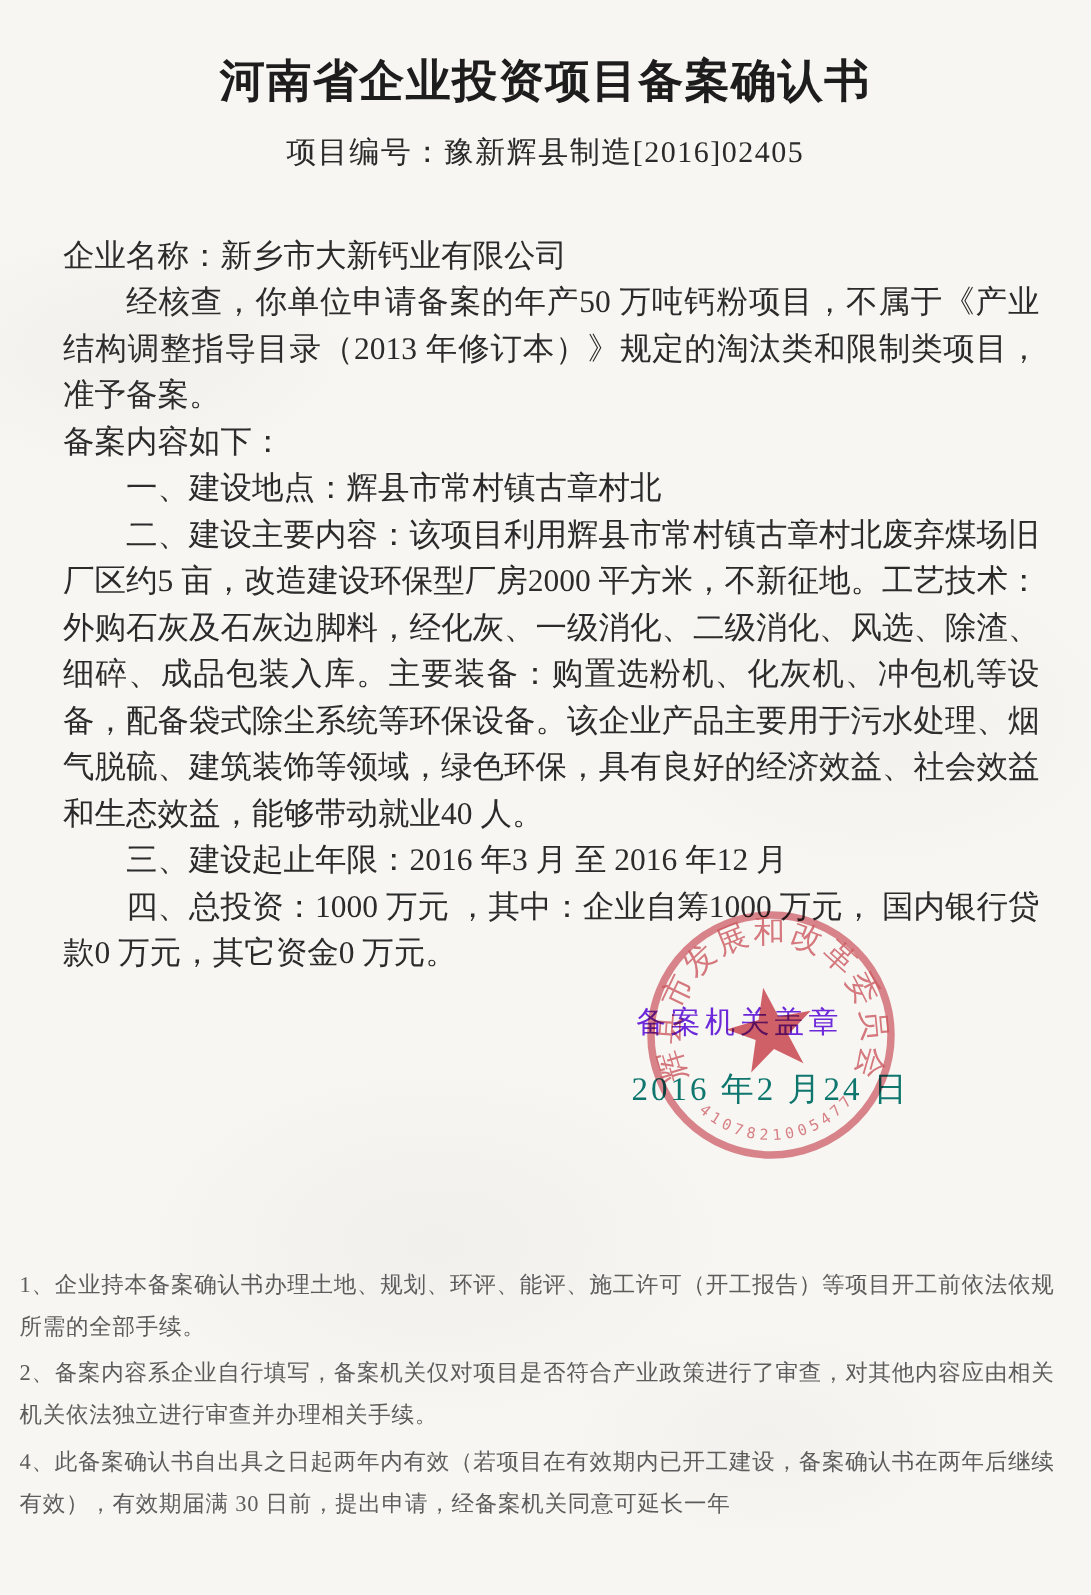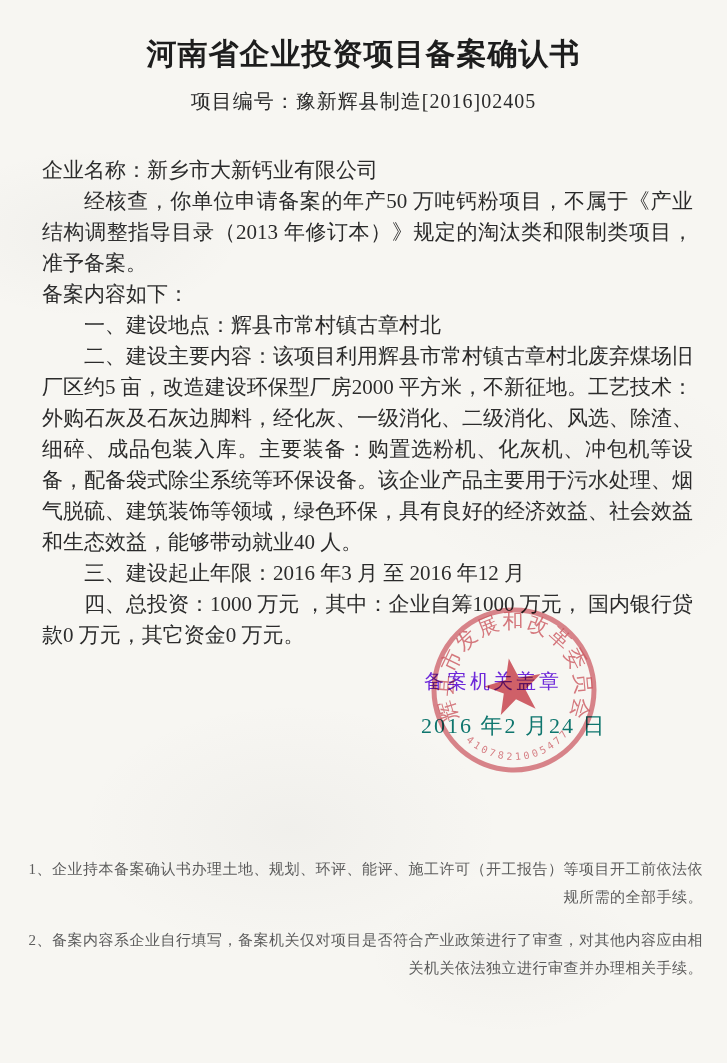--- a/index.html
+++ b/index.html
@@ -58,21 +58,21 @@
     position:absolute;left:421px;top:711px;
     font-size:22px;letter-spacing:2px;color:#0f766e;
   }
   .notes{
     position:absolute;left:9px;right:8px;top:840px;
     font-size:15px;
     line-height:27.5px;
     color:#5c5c5c;
     letter-spacing:0.5px;
   }
-  .notes div{margin:16px;text-align:right;}
+  .notes div{margin:4px;}
 </style>
 </head>
 <body>
 
 <div class="paper-noise"></div>
 
 <div class="doc-title">河南省企业投资项目备案确认书</div>
 
 <div class="project-line">项目编号：豫新辉县制造[2016]02405</div>
 
@@ -100,13 +100,14 @@
   </text>
   <polygon points="89.8,63.5 100,82.7 121.5,78.9 106.4,94.6 116.6,113.8 97,104.3 81.8,120 84.8,98.4 65.3,91.4 86.7,85" fill="#c9323f" opacity="0.82"></polygon>
   <text font-size="10" font-family="DejaVu Sans Mono, Liberation Mono, monospace" fill="#cf4e59" opacity="0.75" letter-spacing="3">
     <textPath href="#arcBottom" startOffset="14">4107821005477</textPath>
   </text>
 </svg>
 
 <div class="notes">
   <div>1、企业持本备案确认书办理土地、规划、环评、能评、施工许可（开工报告）等项目开工前依法依规所需的全部手续。</div>
   <div>2、备案内容系企业自行填写，备案机关仅对项目是否符合产业政策进行了审查，对其他内容应由相关机关依法独立进行审查并办理相关手续。</div>
+  <div>4、此备案确认书自出具之日起两年内有效（若项目在有效期内已开工建设，备案确认书在两年后继续有效），有效期届满 30 日前，提出申请，经备案机关同意可延长一年</div>
 </div>
 
 </body></html>

